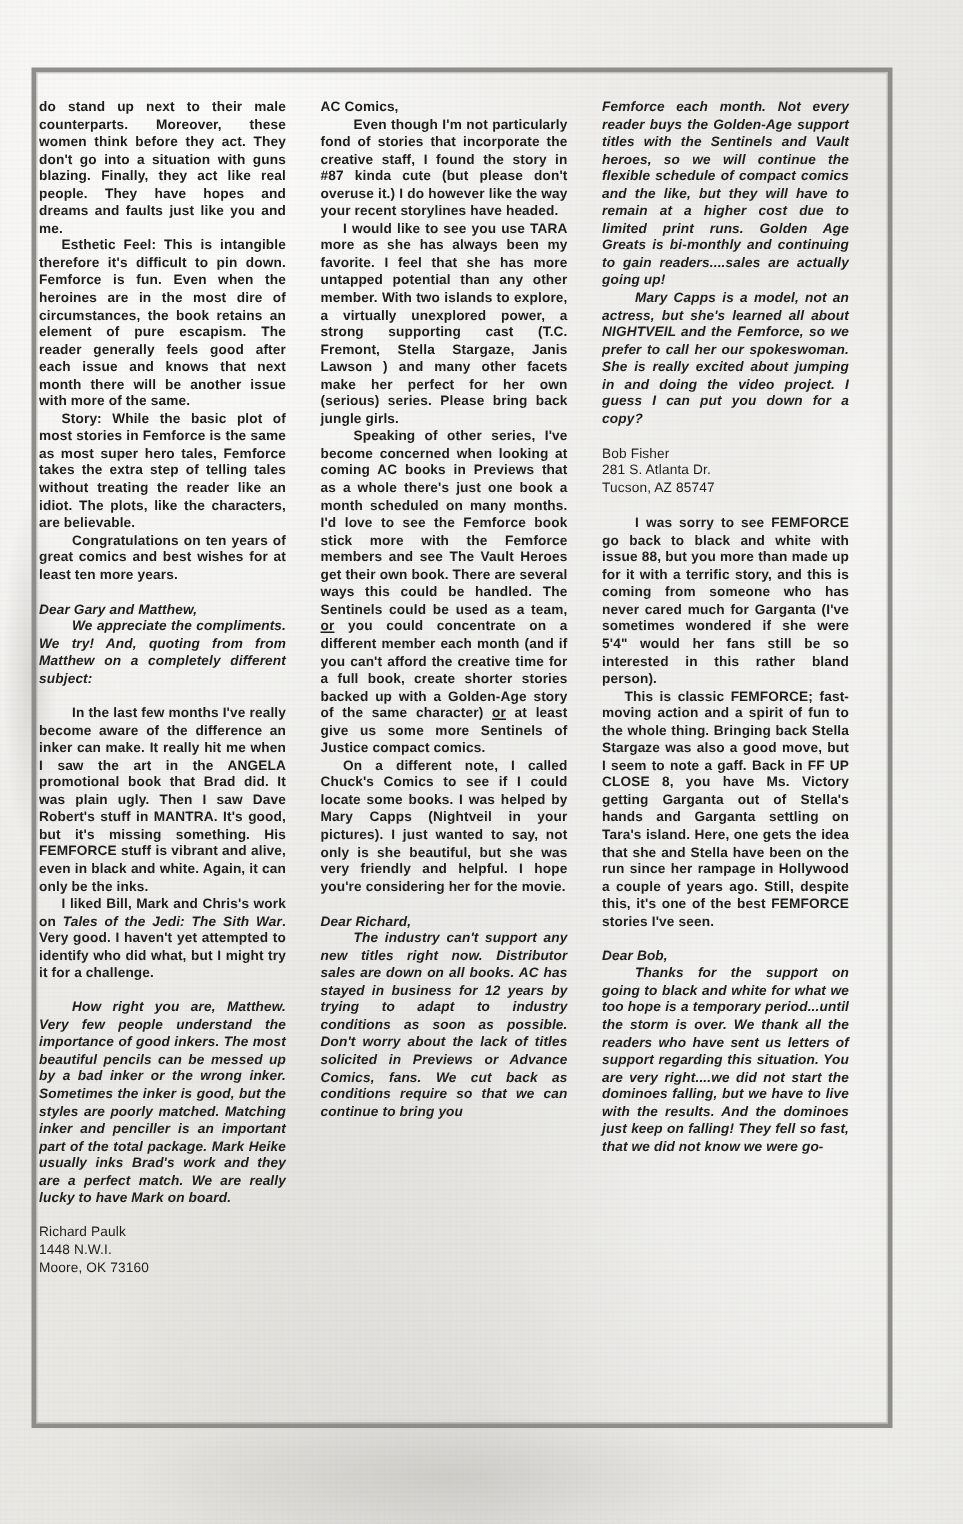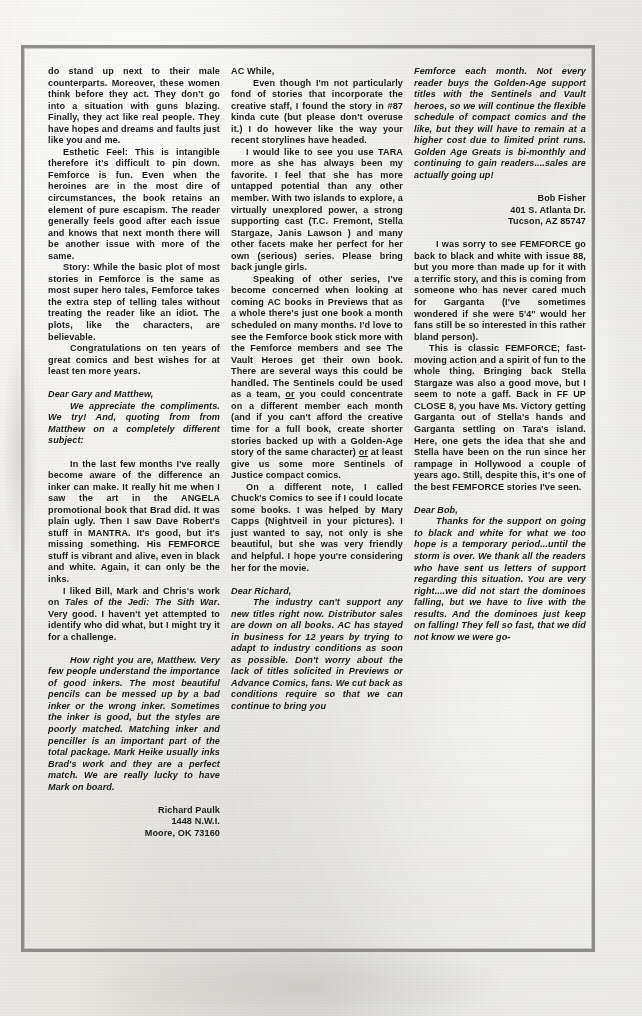--- a/index.html
+++ b/index.html
@@ -38,45 +38,45 @@
     position:absolute;
     left:21px;top:45px;
     width:574px;height:907px;
     border:3px solid #8e8d89;
     box-shadow:inset 0 0 0 1px rgba(120,119,115,.35);
     box-sizing:border-box;
   }
 
   .cols{
     position:absolute;
-    left:48px;top:66px;
+    left:26px;top:66px;
     width:540px;height:868px;
     display:flex;
-    gap:11px;
+    gap:23px;
     box-sizing:border-box;
   }
   .col{
     width:172px;
     color:#1d1d1d;
     font-size:9.1px;
     line-height:11.55px;
     letter-spacing:.1px;
   }
   .col p{
     margin:0;
     text-align:justify;
     text-justify:inter-word;
     font-weight:600;
     -webkit-font-smoothing:none;
   }
   .col p.ind{text-indent:15px;}
   .col p.ind-lg{text-indent:22px;}
   .col p.ital{font-style:italic;}
   .gap{height:11.5px;}
-  .addr{font-weight:700;font-style:normal;text-align:right;line-height:11.6px;}
+  .addr{font-weight:400;font-style:normal;text-align:left;line-height:11.6px;}
   .sal{font-style:italic;font-weight:600;text-align:left;}
   em.t{font-style:italic;margin-top:48px;}
   b.bb{font-weight:800;}
   u.uu{text-decoration:underline;}
 </style>
 </head>
 <body>
 
 <div class="paper"></div>
 <div class="grain"></div>
@@ -101,35 +101,36 @@
       <div class="gap"></div>
       <p class="ind-lg ital">How right you are, Matthew.  Very few people understand the importance of good inkers.  The most beautiful pencils can be messed up by a <b class="bb">bad</b> inker or  the <b class="bb">wrong</b> inker. Sometimes the inker is good, but the styles are poorly matched.  Matching inker and penciller is an important part of the total package.  Mark Heike usually inks Brad's work and they are a perfect match.  We are really lucky to have Mark on board.</p>
       <div class="gap"></div>
       <div class="addr">
         <div>Richard Paulk</div>
         <div>1448 N.W.I.</div>
         <div>Moore, OK  73160</div>
       </div>
     </div>
   <div class="col">
-      <p class="">AC While,</p>
+      <p class="">AC Comics,</p>
       <p class="ind-lg">Even though I'm not particularly fond of stories that incorporate the creative staff, I found the story in #87 kinda cute (but please don't overuse it.)  I do however like the way your recent storylines have headed.</p>
       <p class="ind">I would like to see you use TARA more as she has always been my favorite. I feel that she has more untapped potential than any other member.  With two islands to explore, a virtually unexplored power, a strong supporting cast (T.C. Fremont, Stella Stargaze, Janis Lawson ) and many other facets make her perfect for her own (serious) series.  Please bring back jungle girls.</p>
       <p class="ind-lg">Speaking of other series, I've become concerned when looking at coming AC books in Previews that as a whole there's just one book a month scheduled on many months. I'd love to see the Femforce book stick more with the Femforce members and see The Vault Heroes get their own book. There are several ways this could be handled.  The Sentinels could be used as a team, <u class="uu">or</u> you could concentrate on a different member each month (and if you can't afford the creative time for a full book, create shorter stories backed up with a Golden-Age story of the same character) <u class="uu">or</u> at least give us some more Sentinels of Justice compact comics.</p>
       <p class="ind">On a different note, I called Chuck's Comics to see if I could locate some books.  I was helped by Mary Capps (Nightveil in your pictures).  I just wanted to say, not only is she beautiful, but she was very friendly and helpful.  I hope you're considering her for the movie.</p>
       <div class="gap"></div>
       <p class="sal">Dear Richard,</p>
       <p class="ind-lg ital">The industry can't support any new titles right now.  Distributor sales are down on all books.  AC has stayed in business for 12 years by trying to adapt to industry conditions as soon as possible.  Don't worry about the lack of titles solicited in Previews or Advance Comics, fans.  We cut back as conditions require so that we can continue to bring you</p>
     </div>
   <div class="col">
       <p class="ital">Femforce each month.  Not every reader buys the Golden-Age support titles with the Sentinels and Vault heroes, so we will continue the flexible schedule of compact comics and the like, but they will have to remain at a higher cost due to limited print runs.  Golden Age Greats is bi-monthly and continuing to gain readers....sales are actually going up!</p>
+      <p class="ind-lg ital">Mary Capps is a model, not an actress, but she's learned all about NIGHTVEIL and the Femforce, so we prefer to call her our spokeswoman.  She is really excited about jumping in and doing the video project.  I guess I can put you down for a copy?</p>
       <div class="gap"></div>
       <div class="addr">
         <div>Bob Fisher</div>
-        <div>401 S. Atlanta Dr.</div>
+        <div>281 S. Atlanta Dr.</div>
         <div>Tucson, AZ 85747</div>
       </div>
       <div class="gap"></div>
       <p class="ind-lg">I was sorry to see FEMFORCE go back to black and white with issue 88, but you more than made up for it with a terrific story, and this is coming from someone who has never cared much for Garganta (I've sometimes wondered if she were 5'4" would her fans still be so interested in this rather bland person).</p>
       <p class="ind">This is classic FEMFORCE; fast-moving action and a spirit of fun to the whole thing. Bringing back Stella Stargaze was also a good move, but I seem to note a gaff. Back in FF UP CLOSE 8, you have Ms. Victory getting Garganta out of Stella's hands and Garganta settling on Tara's island.  Here, one gets the idea that she and Stella have been on the run since her rampage in Hollywood a couple of years ago. Still, despite this, it's one of the best FEMFORCE stories I've seen.</p>
       <div class="gap"></div>
       <p class="sal">Dear Bob,</p>
       <p class="ind-lg ital">Thanks for the support on going to black and white for what we <b class="bb">too</b> hope is a temporary period...until the storm is over.  We thank all the readers who have sent us letters of support regarding this situation. You are very right....we did not start  the dominoes falling, but we have to live with the results. And the dominoes just keep on falling!  They fell so fast, that we did not know we were go-</p>
     </div>
 </div>

